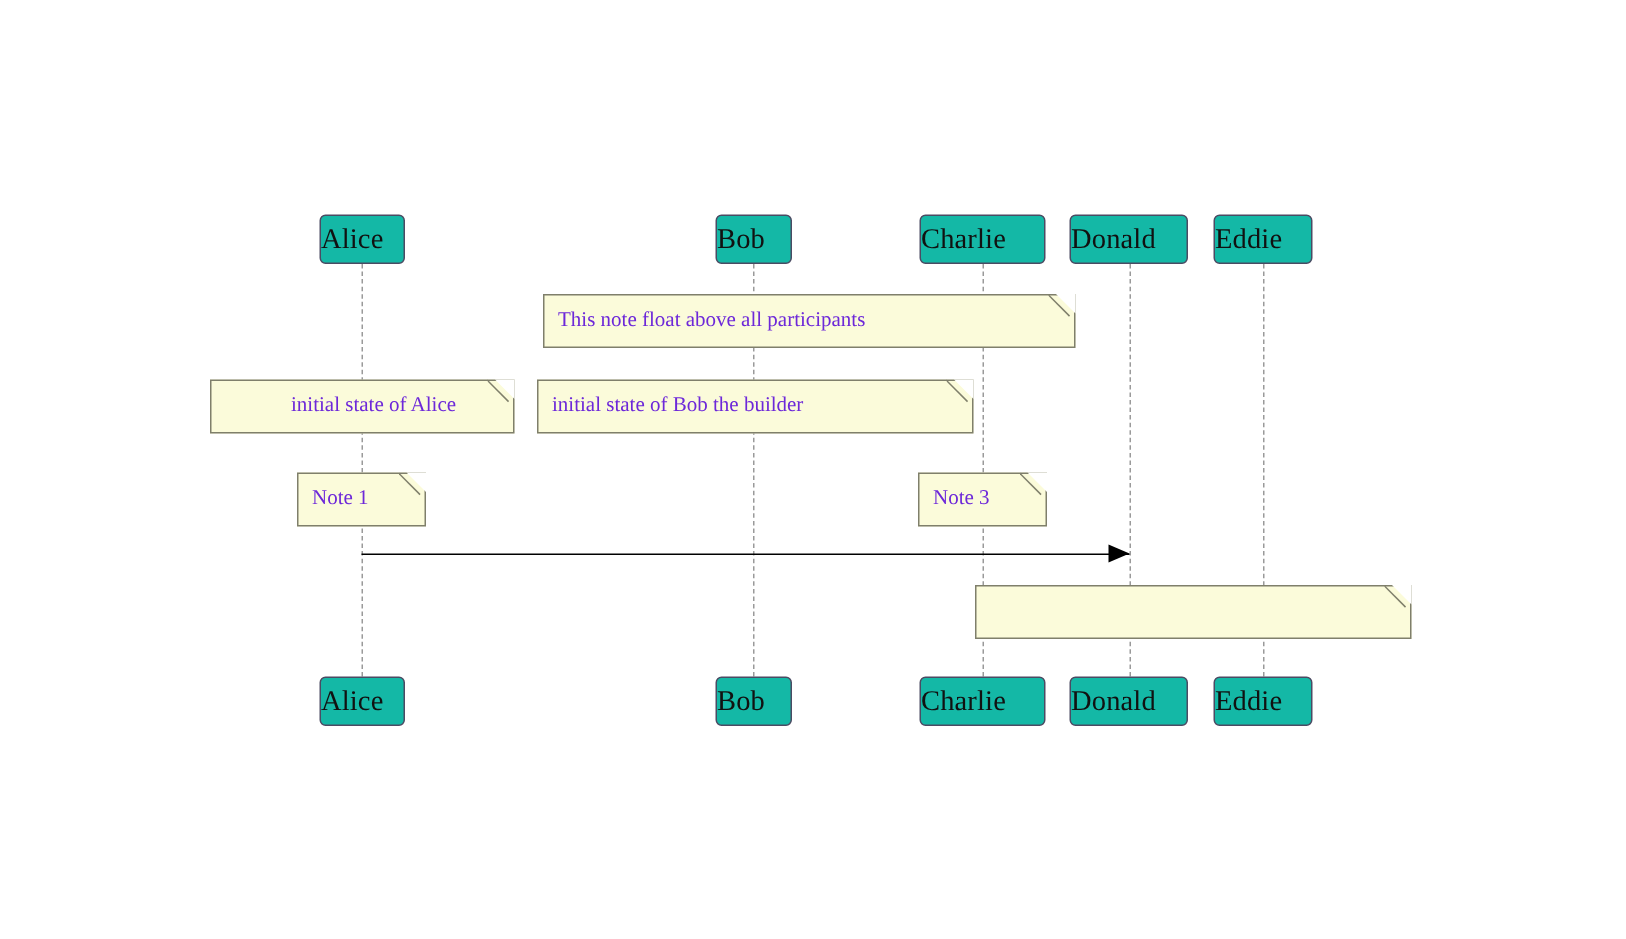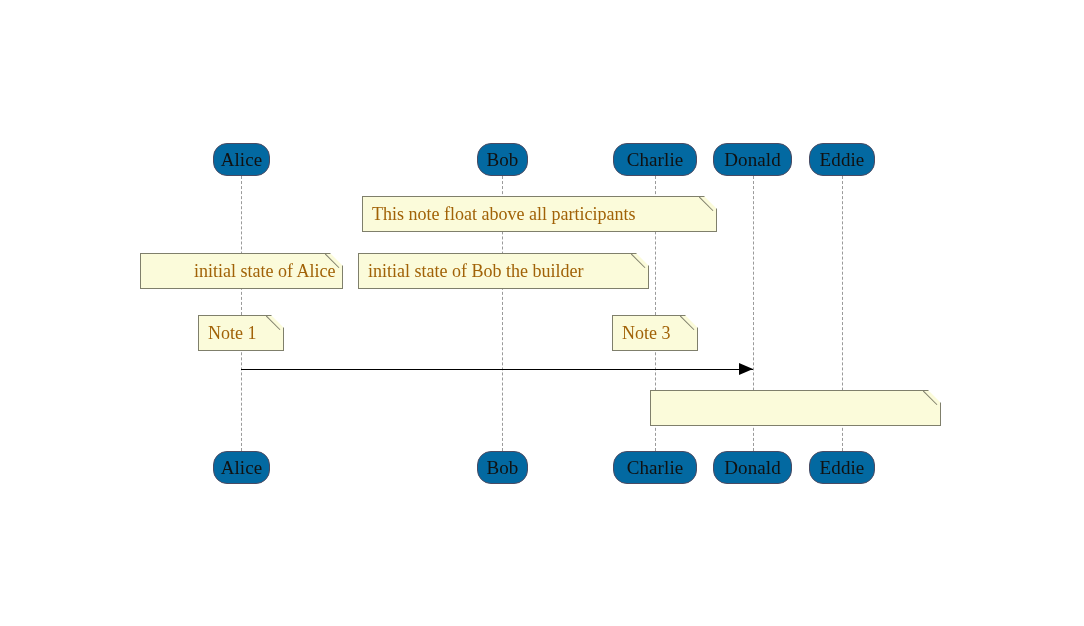--- a/index.html
+++ b/index.html
@@ -24,41 +24,41 @@
   .lifeline {
     position: absolute;
     width: 0;
     border-left: 1.6px dashed #9a9a9a;
   }
 
   
   .participant {
     position: absolute;
     box-sizing: border-box;
-    background: #0369a1;
+    background: #14b8a6;
     border: 1.3px solid #4b4b63;
-    border-radius: 14px;
+    border-radius: 4px;
     display: flex;
     align-items: center;
-    justify-content: center;
+    justify-content: flex-start;
     color: #111111;
     font-size: 19px;
     line-height: 1;
     letter-spacing: 0.1px;
     white-space: nowrap;
   }
 
   
   .note {
     position: absolute;
     box-sizing: border-box;
     background: #fbfbda;
     border: 1.3px solid #7f7f6b;
-    color: #a16207;
-    font-size: 18px;
+    color: #6d28d9;
+    font-size: 14px;
     line-height: 1;
     display: flex;
     align-items: center;
     white-space: nowrap;
   }
   .note .note-text {
     padding-left: 9px;
     padding-right: 20px;
     display: block;
   }

